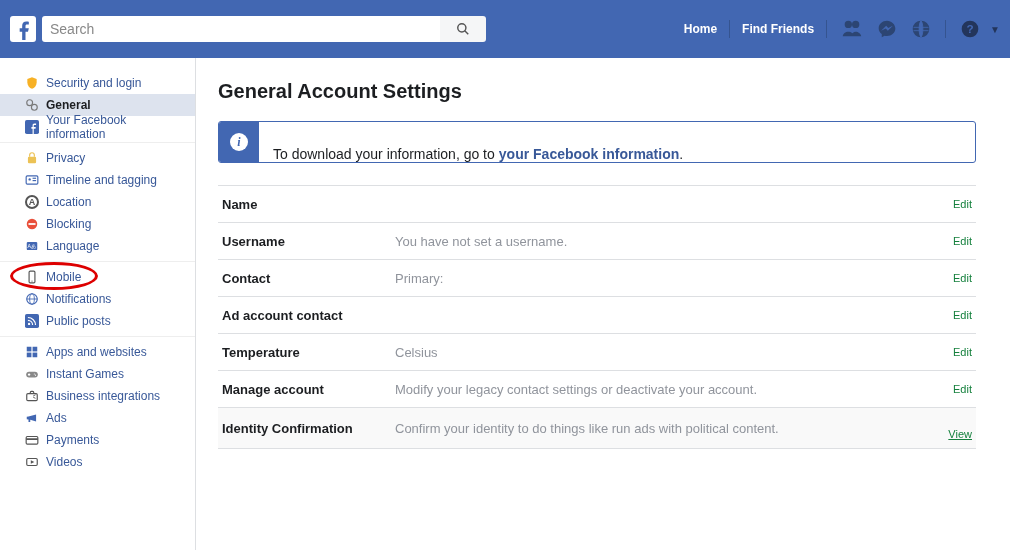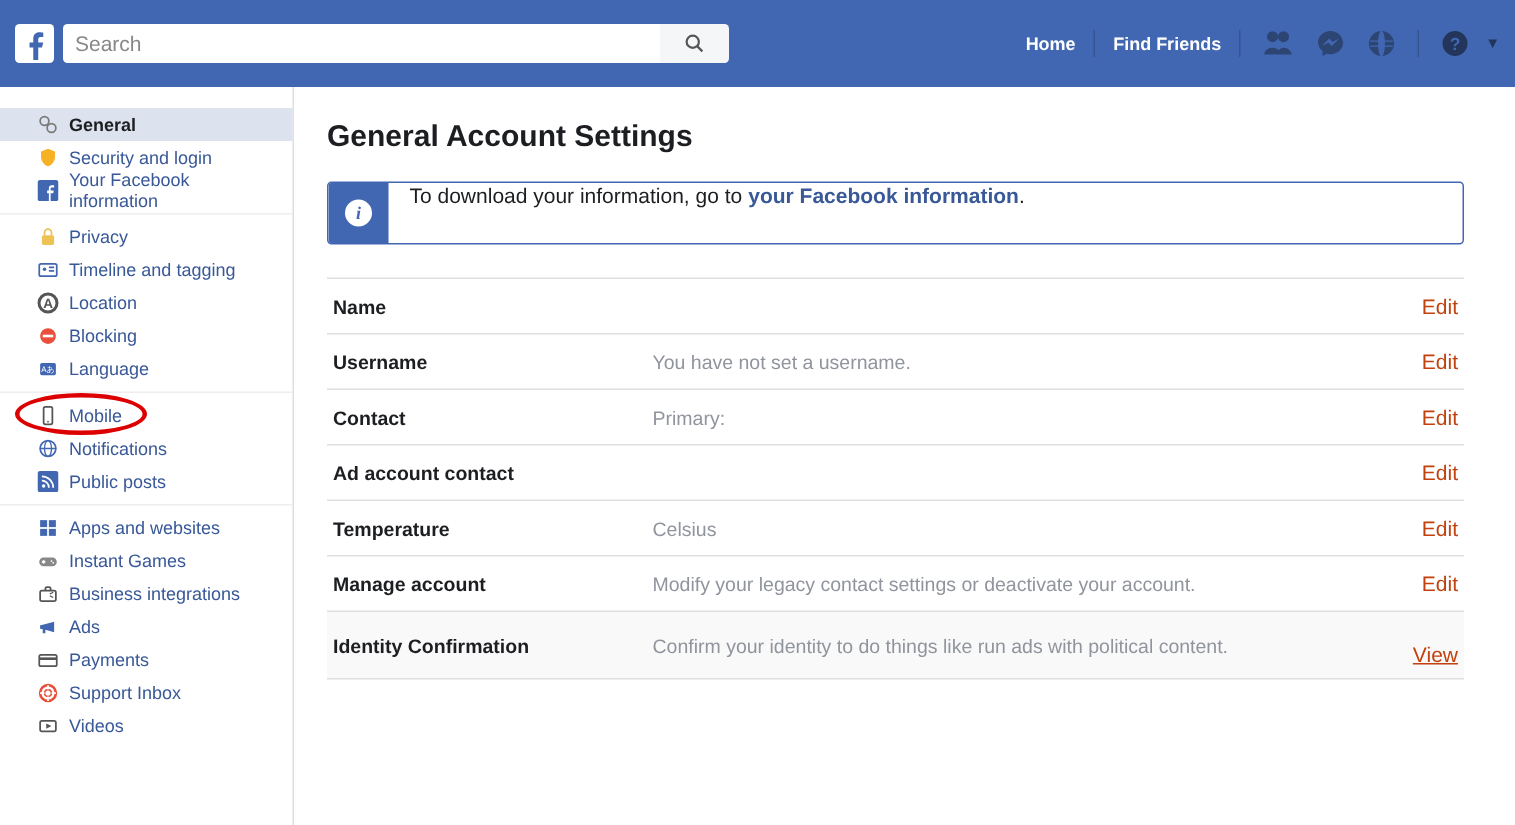--- a/index.html
+++ b/index.html
@@ -27,29 +27,29 @@
   .side-item.active { background:#dde3ee; font-weight:bold; color:#1c1e21; }
   .side-ico { width:16px; height:16px; margin-right:6px; display:flex; align-items:center; justify-content:center; flex-shrink:0; }
   .circle-ico { width:14px; height:14px; border-radius:50%; border:2px solid #7a7a7a; position:relative; }
   .highlight-ring { position:absolute; left:10px; top:-4px; width:88px; height:28px; border:3px solid #d00; border-radius:50%; pointer-events:none; }
 
   .main { flex:1; padding:22px 34px 40px 22px; }
   .page-title { font-size:20px; color:#1c1e21; margin:0 0 18px 0; }
   .info-box { border:1px solid #4267b2; border-radius:3px; display:flex; align-items:stretch; height:42px; overflow:hidden; margin-bottom:22px; }
   .info-box-ico { width:40px; background:#4267b2; display:flex; align-items:center; justify-content:center; }
   .info-box-ico span { width:18px; height:18px; border-radius:50%; background:#fff; color:#4267b2; font-weight:bold; display:flex; align-items:center; justify-content:center; font-style:italic; font-family: Georgia, serif; font-size:12px; }
-  .info-box-text { display:flex; align-items:flex-start; padding:0 14px; font-size:14px; color:#1c1e21; }
+  .info-box-text { display:flex; align-items:flex-end; padding:0 14px; font-size:14px; color:#1c1e21; }
   .info-box-text a { color:#385898; font-weight:bold; text-decoration:none; margin-left:4px; }
   .info-box-text .dot { margin-left:0; }
 
-  .setting-row { display:flex; align-items:center; min-height:37px; padding:8px 4px; border-top:1px solid #dddfe2;gap:40px; }
+  .setting-row { display:flex; align-items:center; min-height:37px; padding:8px 4px; border-top:1px solid #dddfe2; }
   .setting-row:last-child { border-bottom:1px solid #dddfe2; background:#f9f9f9; }
   .setting-label { width:173px; font-weight:bold; font-size:13px; color:#1c1e21; }
   .setting-value { flex:1; font-size:13px; color:#90949c; }
-  .setting-action { color:#c2410c; font-size:14px; cursor:pointer; }
+  .setting-action { color:#15803d; font-size:11px; cursor:pointer; }
   .setting-action.view { text-decoration:underline;margin-top:12px; }
 </style>
 </head>
 <body>
 
 <div class="topbar">
   <div class="fb-logo">
     <svg viewBox="0 0 24 24">
         <path fill="#4267b2" d="M15 24V14h3l1-4h-4V7.5c0-1.2.3-2 2-2h2V2c-.4 0-1.7-.2-3-.2-3 0-5 1.8-5 5.2V10H8v4h3v10h4z"></path>
       </svg>
@@ -92,36 +92,36 @@
         <circle cx="12" cy="12" r="10" fill="#23355b"></circle>
         <text x="12" y="17" text-anchor="middle" fill="#4267b2" font-size="14" font-weight="bold">?</text>
       </svg>
   </span>
   <span class="caret-down">▼</span>
 </div>
 
 <div class="content">
   <div class="sidebar" id="sidebar">
       <div class="side-group">
+        <div class="side-item">
+          <span class="side-ico">
+            <svg width="14" height="14" viewBox="0 0 24 24">
+              <path fill="#f7b125" d="M12 2l8 3v6c0 5-3.5 9.5-8 11-4.5-1.5-8-6-8-11V5z"></path>
+            </svg>
+          </span>
+          <span>Security and login</span>
+        </div>
         <div class="side-item active">
           <span class="side-ico">
             <svg width="14" height="14" viewBox="0 0 24 24">
               <circle cx="8" cy="8" r="5" fill="none" stroke="#7a7a7a" stroke-width="2"></circle>
               <circle cx="16" cy="16" r="5" fill="none" stroke="#7a7a7a" stroke-width="2"></circle>
             </svg>
           </span>
           <span>General</span>
-        </div>
-        <div class="side-item">
-          <span class="side-ico">
-            <svg width="14" height="14" viewBox="0 0 24 24">
-              <path fill="#f7b125" d="M12 2l8 3v6c0 5-3.5 9.5-8 11-4.5-1.5-8-6-8-11V5z"></path>
-            </svg>
-          </span>
-          <span>Security and login</span>
         </div>
         <div class="side-item">
           <span class="side-ico">
             <svg width="14" height="14" viewBox="0 0 24 24">
               <rect width="24" height="24" rx="3" fill="#4267b2"></rect>
               <path fill="#fff" d="M15 24V15h3l.5-3H15v-2c0-1 .3-1.5 1.5-1.5H19V6h-2.5C13.5 6 13 7.5 13 10v2h-2v3h2v9z"></path>
             </svg>
           </span>
           <span>Your Facebook information</span>
         </div>
@@ -251,33 +251,20 @@
             <svg width="14" height="14" viewBox="0 0 24 24">
               <rect x="2" y="6" width="20" height="13" rx="2" fill="none" stroke="#555" stroke-width="2"></rect>
               <rect x="2" y="9" width="20" height="3" fill="#555"></rect>
             </svg>
           </span>
           <span>Payments</span>
         </div>
         <div class="side-item">
           <span class="side-ico">
             <svg width="14" height="14" viewBox="0 0 24 24">
-              <circle cx="12" cy="12" r="9" fill="none" stroke="#e94f3a" stroke-width="3"></circle>
-              <circle cx="12" cy="12" r="4" fill="none" stroke="#e94f3a" stroke-width="2"></circle>
-              <line x1="12" y1="3" x2="12" y2="8" stroke="#fff" stroke-width="2"></line>
-              <line x1="12" y1="16" x2="12" y2="21" stroke="#fff" stroke-width="2"></line>
-              <line x1="3" y1="12" x2="8" y2="12" stroke="#fff" stroke-width="2"></line>
-              <line x1="16" y1="12" x2="21" y2="12" stroke="#fff" stroke-width="2"></line>
-            </svg>
-          </span>
-          <span>Support Inbox</span>
-        </div>
-        <div class="side-item">
-          <span class="side-ico">
-            <svg width="14" height="14" viewBox="0 0 24 24">
               <rect x="3" y="6" width="18" height="12" rx="2" fill="none" stroke="#555" stroke-width="2"></rect>
               <path fill="#555" d="M10 9l6 3-6 3z"></path>
             </svg>
           </span>
           <span>Videos</span>
         </div>
       </div>
     </div>
 
   <div class="main">

